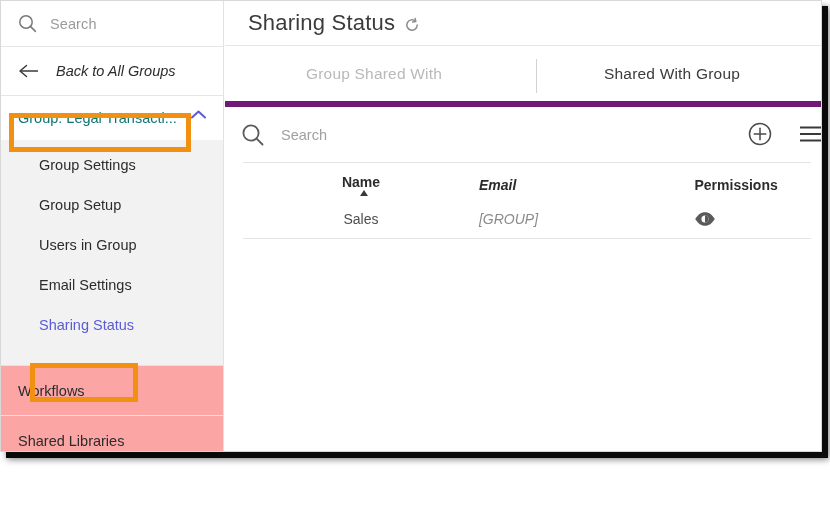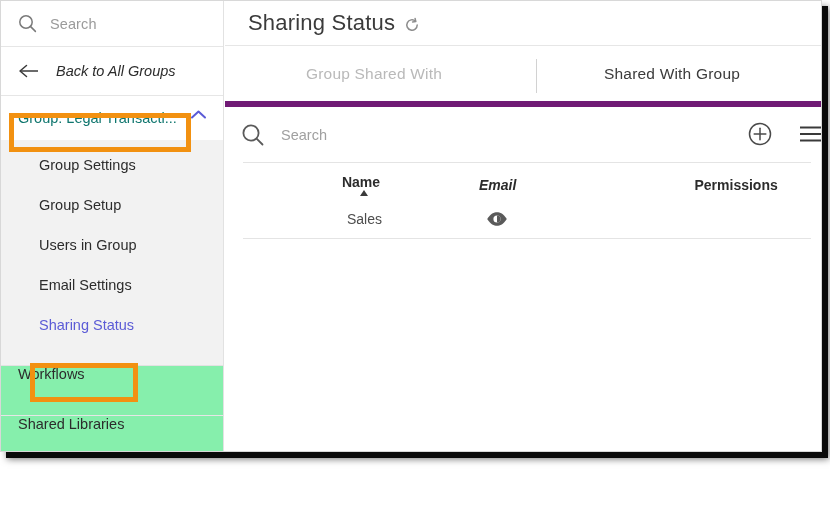--- a/index.html
+++ b/index.html
@@ -139,26 +139,27 @@
     width: 108px;
     height: 39px;
     border: 5px solid #f29111;
     box-sizing: border-box;
     pointer-events: none;
   }
 
   .sb-item {
     height: 50px;
     display: flex;
+    align-items: center;
     padding-left: 17px;
     box-sizing: border-box;
     font-size: 14.5px;
     color: #2c2c2c;
     border-bottom: 1px solid #e6e6e6;
-    background: #86efac;
+    background: #fca5a5;
   }
 
   
   #main {
     position: absolute;
     left: 224px;
     top: 0;
     right: 0;
     height: 500px;
     background: #ffffff;
@@ -405,20 +406,23 @@
         </div>
         <div class="c-perm">
           <span>Permissions</span>
         </div>
       </div>
 
       <div class="t-row t-body">
         <div class="c-name">
           <span>Sales</span>
         </div>
+        <div class="c-email val">
+          <span>[GROUP]</span>
+        </div>
         <div class="c-perm">
           <span>
             <svg width="22" height="16" viewBox="0 0 22 16">
               <path d="M1.2 8 C4.5 2.6 8 1.2 11 1.2 C14 1.2 17.5 2.6 20.8 8 C17.5 13.4 14 14.8 11 14.8 C8 14.8 4.5 13.4 1.2 8 Z" fill="#5a5a5a"></path>
               <circle cx="11" cy="8" r="3.6" fill="#ffffff"></circle>
               <path d="M11 4.4 a3.6 3.6 0 0 1 0 7.2 z" fill="#5a5a5a"></path>
             </svg>
           </span>
         </div>
       </div>

